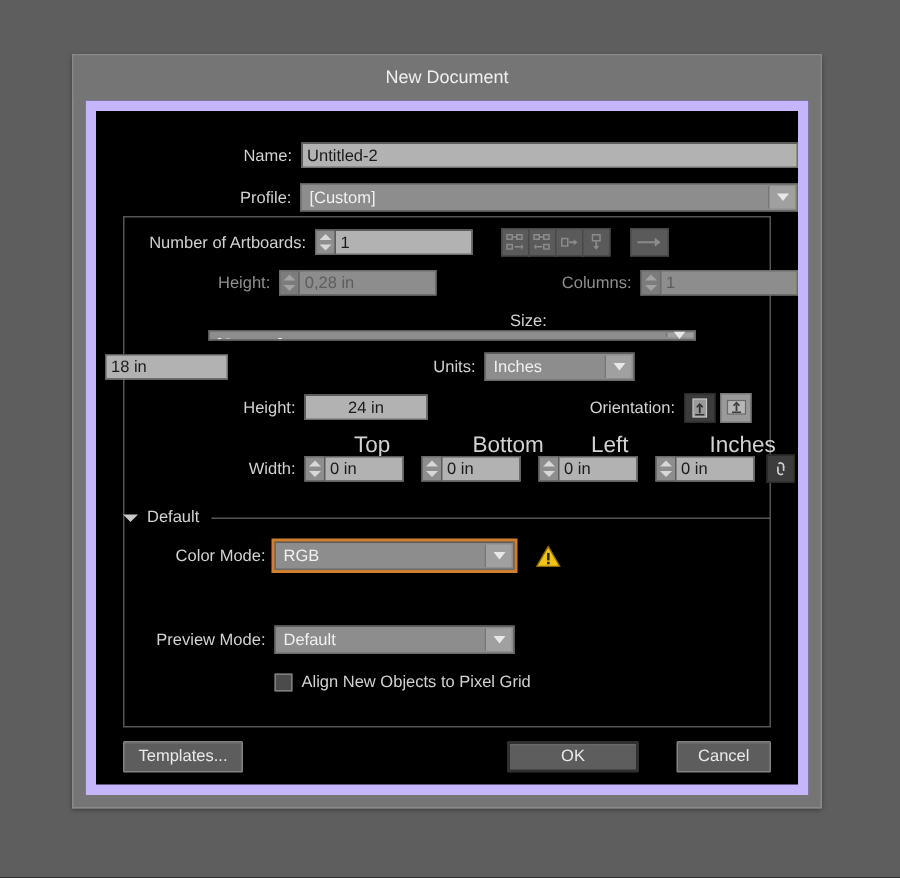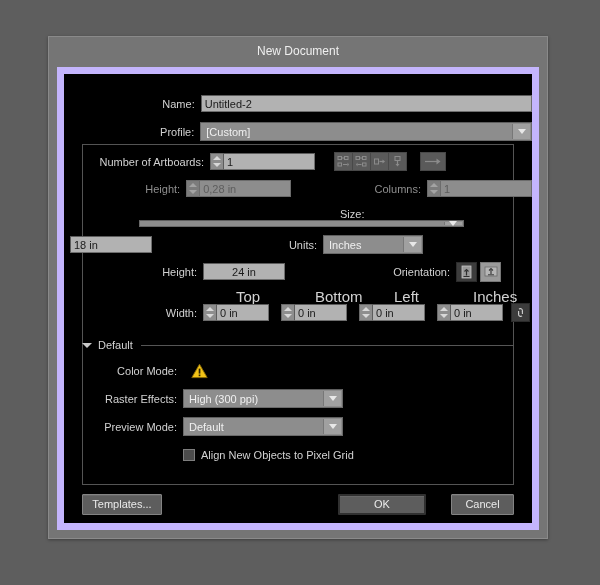--- a/index.html
+++ b/index.html
@@ -425,36 +425,33 @@
     </div>
 
     <div class="adv-header" style="left:18px; top:264px; right:18px;">
       <span class="tri"></span>
       <span class="lbl">Default</span>
       <span class="adv-rule"></span>
     </div>
 
     <div class="row" style="left:0; top:287px; width:100%;">
       <span class="lbl" style="width:113px;">Color Mode:</span>
+      <div class="dd focused" style="width:160px; margin-left:6px;">
+        <span>RGB</span>
+        <span class="arrowbox"></span>
+      </div>
       <span class="warn" style="margin-left:14px;">
         <svg width="17" height="16" viewBox="0 0 17 16">
           <path d="M8.5 1.2L16.2 14.6H0.8z" fill="#f2c317" stroke="#8a6a06" stroke-width="0.9" stroke-linejoin="round"></path>
           <rect x="7.7" y="5.6" width="1.7" height="5" fill="#2d2405"></rect>
           <rect x="7.7" y="11.5" width="1.7" height="1.7" fill="#2d2405"></rect>
         </svg>
       </span>
     </div>
 
-    <div class="row" style="left:0; top:315px; width:100%;">
-      <span class="lbl" style="width:113px;">Raster Effects:</span>
-      <div class="dd" style="width:160px; margin-left:6px;">
-        <span>High (300 ppi)</span>
-        <span class="arrowbox"></span>
-      </div>
-    </div>
 
     <div class="row" style="left:0; top:343px; width:100%;">
       <span class="lbl" style="width:113px;">Preview Mode:</span>
       <div class="dd" style="width:160px; margin-left:6px;">
         <span>Default</span>
         <span class="arrowbox"></span>
       </div>
     </div>
 
     <div class="row" style="left:119px; top:371px;">

